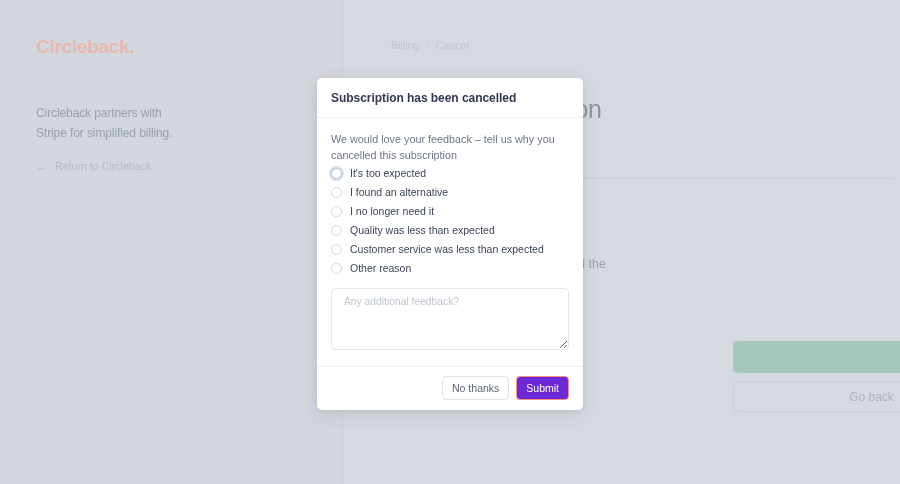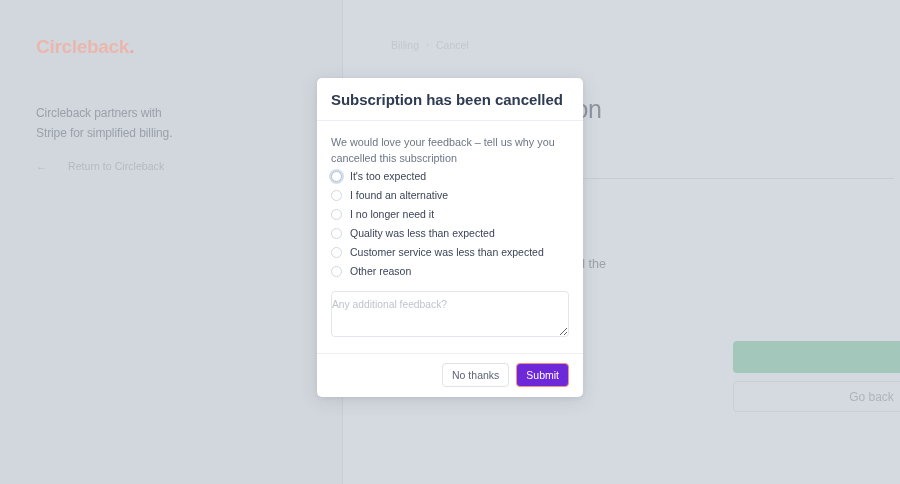--- a/index.html
+++ b/index.html
@@ -60,21 +60,21 @@
   .return-link {
     position: absolute;
     left: 36px;
     top: 160px;
     font-size: 10.5px;
     color: #b4bac2;
     letter-spacing: 0.05px;
     text-decoration: none;
     display: flex;
     align-items: center;
-    gap: 21px;
+    gap: 8px;
   }
   .return-link .arrow { font-size: 11px; line-height: 1; }
 
   
   .right-panel {
     flex: 1;
     position: relative;
     height: 484px;
     background: #d5dae0;
   }
@@ -172,21 +172,21 @@
     box-shadow: 0 4px 18px rgba(60, 70, 90, 0.13),
                 0 1px 4px rgba(60, 70, 90, 0.08);
     overflow: hidden;
   }
 
   .modal-header {
     padding: 13px 14px 12px 14px;
     border-bottom: 1px solid #eceef1;
   }
   .modal-title {
-    font-size: 15px;
+    font-size: 12px;
     font-weight: 700;
     color: #2f3b52;
     letter-spacing: -0.05px;
   }
 
   .modal-body {
     padding: 14px 14px 12px 14px;
   }
 
   .modal-prompt {
@@ -222,24 +222,24 @@
 
   .option-label {
     font-size: 10.5px;
     color: #3b4558;
     line-height: 1;
   }
 
   .feedback-area {
     margin-top: 10px;
     width: 100%;
-    height: 46px;
+    height: 62px;
     border: 1px solid #e3e6ea;
     border-radius: 4px;
-    padding: 7px 0;
+    padding: 7px 12px;
     font-family: inherit;
     font-size: 10.3px;
     color: #3b4558;
     resize: vertical;
     background: #fff;
   }
   .feedback-area::placeholder { color: #bec4cd; }
 
   .modal-footer {
     border-top: 1px solid #eceef1;

